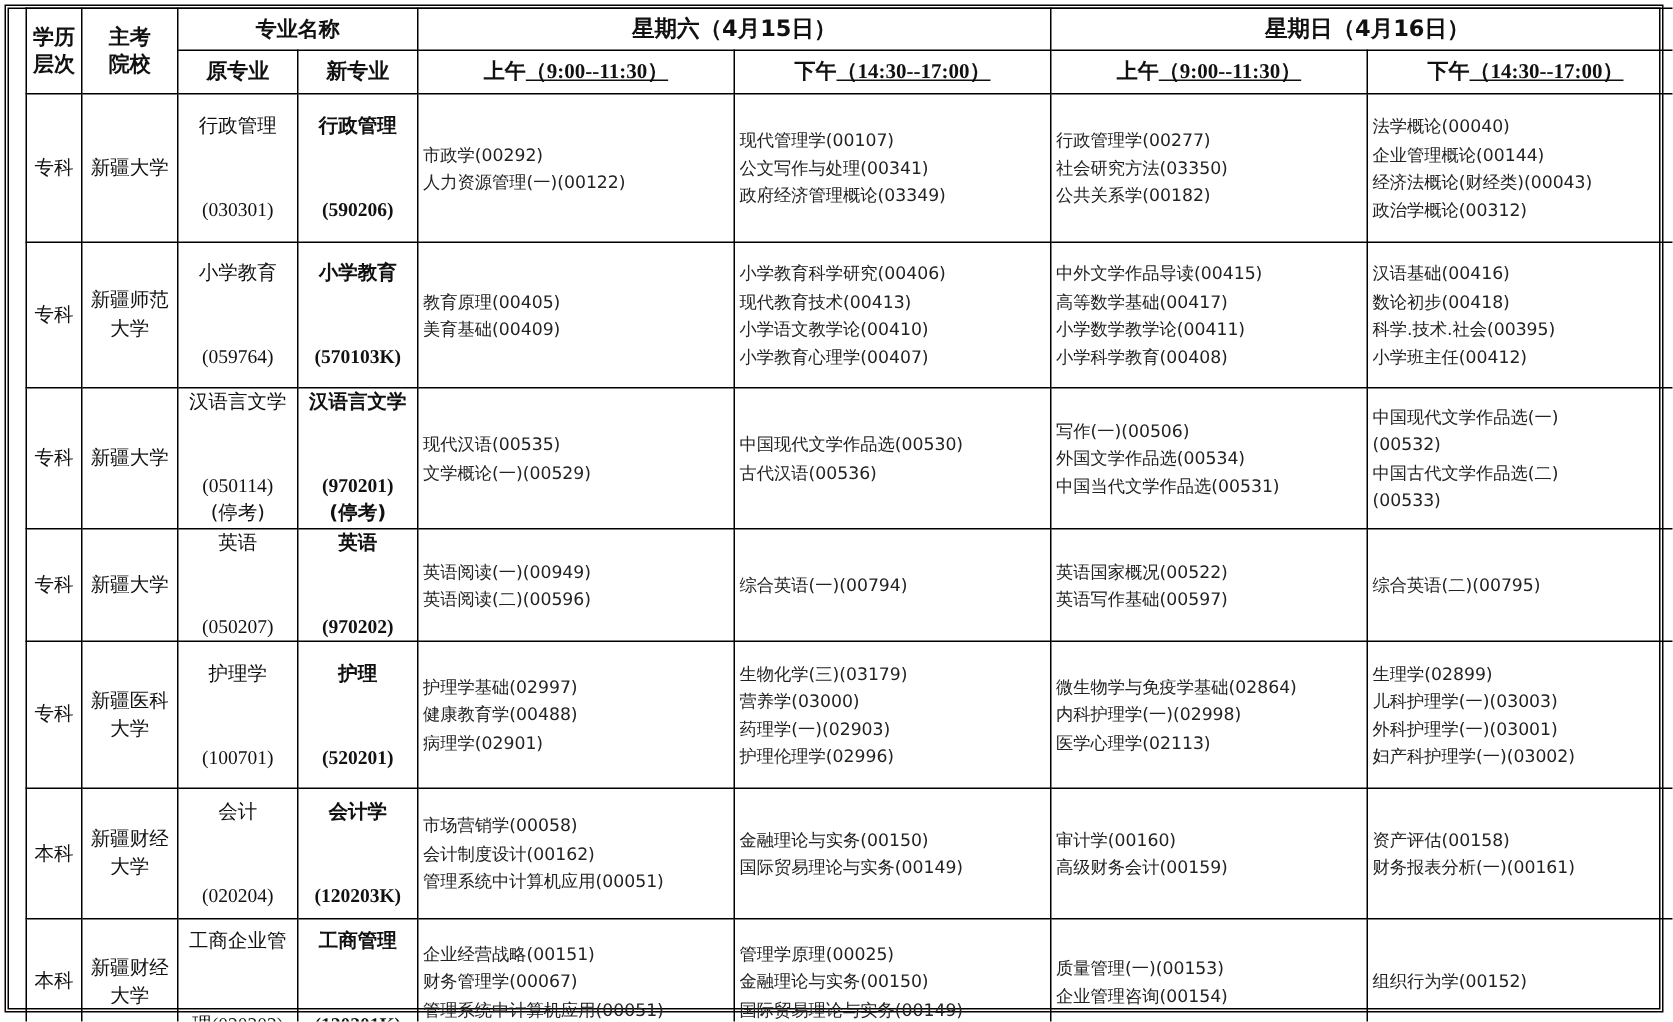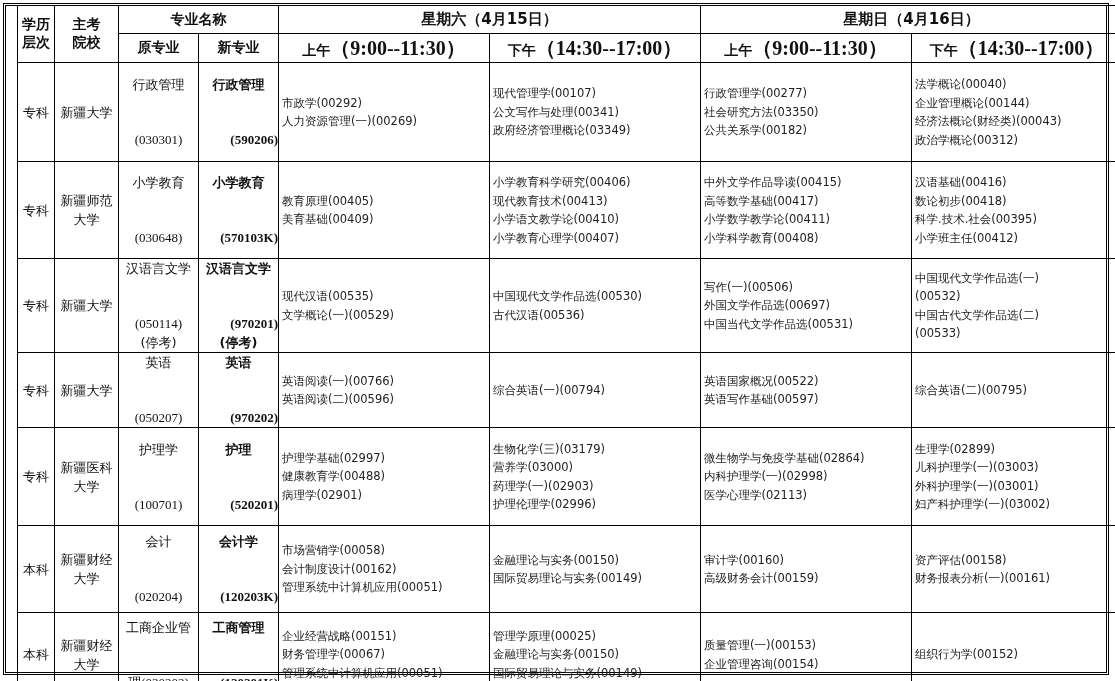--- a/index.html
+++ b/index.html
@@ -13,27 +13,27 @@
     border-collapse: collapse; table-layout: fixed;
     width: 1105px;
     font-family: "DejaVu Serif", "Liberation Serif", serif;
     color: #111;
   }
   td, th { border: 1px solid #000; padding: 0; vertical-align: middle; }
   th { font-family: "DejaVu Sans", "Liberation Sans", sans-serif; font-weight: bold; font-size: 14px; text-align: center; }
   .hdr1 th { height: 27px; }
   .hdr2 th { height: 28px; }
   th.day { font-size: 15px; margin-left: 16px; }
-  th .t { font-family: "Liberation Serif", serif; font-size: 20px; font-weight: bold; }
+  th .t { font-family: "Liberation Serif", serif; font-size: 14px; font-weight: bold; text-decoration: underline; }
   td.level, td.school, td.old, td.new {
     text-align: center; font-family: "DejaVu Sans", "Liberation Sans", sans-serif; font-size: 13px; line-height: 19px;
   }
   td.new { font-weight: bold; }
   .code { font-family: "Liberation Serif", serif; font-size: 13px; margin-top: 36px; }
-  td.new .code { font-weight: bold; text-align: right; }
+  td.new .code { font-weight: bold; }
   td.subj {
     font-family: "DejaVu Sans", "Liberation Sans", sans-serif; font-size: 11.5px; line-height: 18.5px;
     padding-left: 3px; color: #222; text-align: left;
   }
   td.subj .item { display: block; white-space: nowrap; }
 </style>
 </head>
 <body>
 
 <div class="frame"></div>
@@ -81,21 +81,21 @@
         <td class="old">
           <div>行政管理</div>
           <div class="code">(030301)</div>
         </td>
         <td class="new">
           <div>行政管理</div>
           <div class="code">(590206)</div>
         </td>
         <td class="subj">
           <span class="item">市政学(00292)</span>
-          <span class="item">人力资源管理(一)(00269)</span>
+          <span class="item">人力资源管理(一)(00122)</span>
         </td>
         <td class="subj">
           <span class="item">现代管理学(00107)</span>
           <span class="item">公文写作与处理(00341)</span>
           <span class="item">政府经济管理概论(03349)</span>
         </td>
         <td class="subj">
           <span class="item">行政管理学(00277)</span>
           <span class="item">社会研究方法(03350)</span>
           <span class="item">公共关系学(00182)</span>
@@ -108,21 +108,21 @@
         </td>
       </tr>
       <tr style="height: 97px;">
         <td class="level"><span>专科</span></td>
         <td class="school">
           <div>新疆师范</div>
           <div>大学</div>
         </td>
         <td class="old">
           <div>小学教育</div>
-          <div class="code">(030648)</div>
+          <div class="code">(059764)</div>
         </td>
         <td class="new">
           <div>小学教育</div>
           <div class="code">(570103K)</div>
         </td>
         <td class="subj">
           <span class="item">教育原理(00405)</span>
           <span class="item">美育基础(00409)</span>
         </td>
         <td class="subj">
@@ -162,21 +162,21 @@
         <td class="subj">
           <span class="item">现代汉语(00535)</span>
           <span class="item">文学概论(一)(00529)</span>
         </td>
         <td class="subj">
           <span class="item">中国现代文学作品选(00530)</span>
           <span class="item">古代汉语(00536)</span>
         </td>
         <td class="subj">
           <span class="item">写作(一)(00506)</span>
-          <span class="item">外国文学作品选(00697)</span>
+          <span class="item">外国文学作品选(00534)</span>
           <span class="item">中国当代文学作品选(00531)</span>
         </td>
         <td class="subj">
           <span class="item">中国现代文学作品选(一)</span>
           <span class="item">(00532)</span>
           <span class="item">中国古代文学作品选(二)</span>
           <span class="item">(00533)</span>
         </td>
       </tr>
       <tr style="height: 65px;">
@@ -186,21 +186,21 @@
         </td>
         <td class="old">
           <div>英语</div>
           <div class="code">(050207)</div>
         </td>
         <td class="new">
           <div>英语</div>
           <div class="code">(970202)</div>
         </td>
         <td class="subj">
-          <span class="item">英语阅读(一)(00766)</span>
+          <span class="item">英语阅读(一)(00949)</span>
           <span class="item">英语阅读(二)(00596)</span>
         </td>
         <td class="subj">
           <span class="item">综合英语(一)(00794)</span>
         </td>
         <td class="subj">
           <span class="item">英语国家概况(00522)</span>
           <span class="item">英语写作基础(00597)</span>
         </td>
         <td class="subj">

